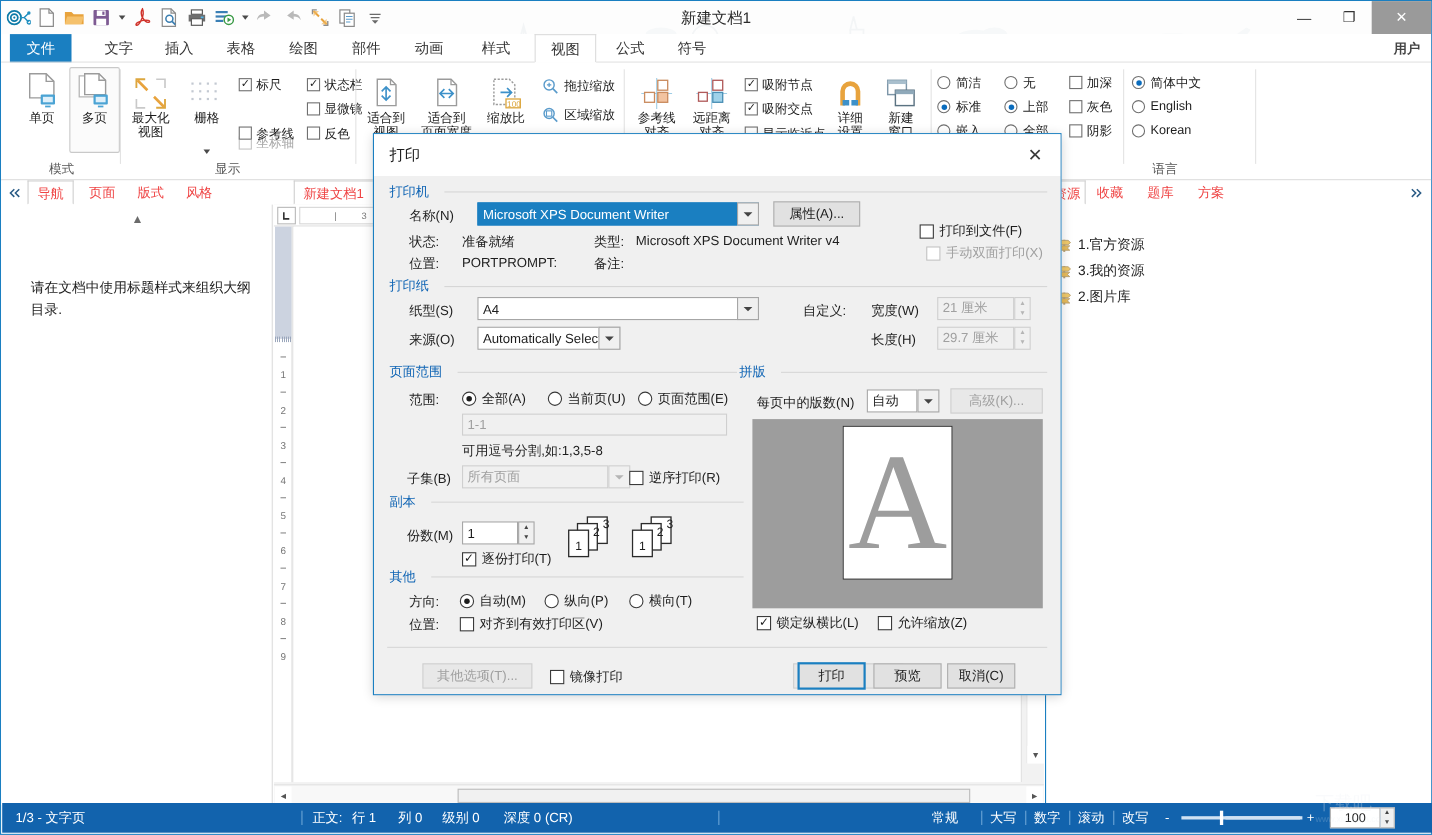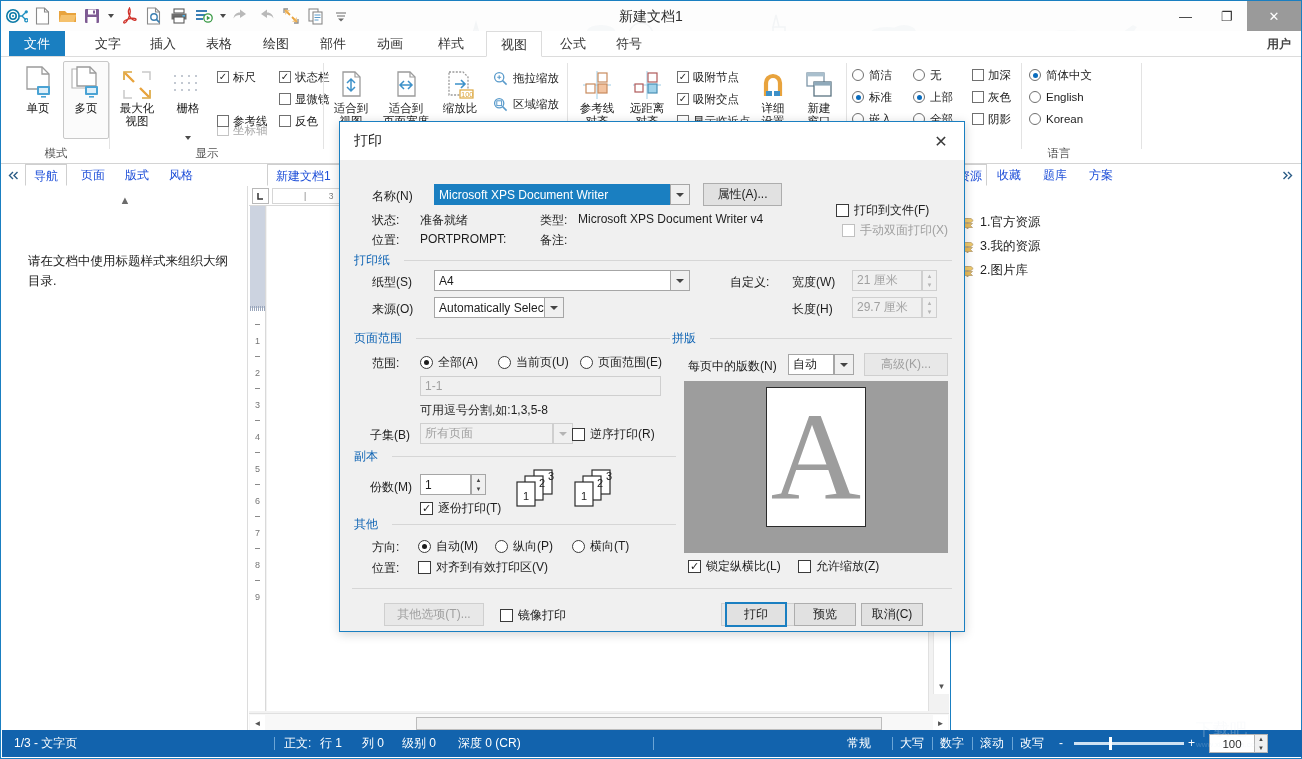--- a/index.html
+++ b/index.html
@@ -52,21 +52,21 @@
   .chk.dis .box { border-color:#c4c4c4; }
   .rad { position:absolute; font-size:11.5px; color:#1d1d1d; display:flex; align-items:center; gap:5px; height:16px; white-space:nowrap; }
   .rad .cir { width:12px; height:12px; border:1px solid #707070; border-radius:50%; background:#fff; flex:none; position:relative; }
   .rad .cir.on::after { content:""; position:absolute; left:2.5px; top:2.5px; width:5px; height:5px; border-radius:50%; background:#0a6cbd; }
   .smbtn { position:absolute; font-size:11.5px; color:#1d1d1d; display:flex; align-items:center; gap:5px; height:18px; padding:0 3px; border:1px solid transparent; border-radius:2px; white-space:nowrap; }
 
   
   .ws { position:absolute; left:0; top:163px; width:1300px; height:568px; background:#fff; }
 
   .panel-tabs { position:absolute; top:0; height:22px; font-size:12px; }
-  .ptab { position:absolute; top:0; height:22px; line-height:22px; padding:0 8px; color:#1d4ed8; white-space:nowrap; }
+  .ptab { position:absolute; top:0; height:22px; line-height:22px; padding:0 8px; color:#ef4444; white-space:nowrap; }
   .ptab.on { background:#fff; border:1px solid #cfcfcf; border-bottom:1px solid #fff; font-weight:normal; }
 
   .collapse-btn { position:absolute; width:20px; height:22px; display:flex; align-items:center; justify-content:center; color:#2b5c86; font-size:10px; }
 
   
   .navpane { position:absolute; left:1px; top:22px; width:246px; height:545px; background:#fff; border-right:1px solid #dcdcdc; }
   .nav-arrow { position:absolute; left:0; top:8px; width:246px; text-align:center; color:#6b6b6b; font-size:11px; }
   .nav-text { position:absolute; left:26px; top:65px; width:200px; font-size:12.5px; line-height:20px; color:#222; }
 
   
@@ -690,20 +690,24 @@
   </div>
 
   <div class="dlg">
     <div class="dlg-title">
       <div class="t">打印</div>
       <div class="dlg-x">✕</div>
     </div>
 
     <div class="dlg-body">
 
+      <div class="gb" style="left:12px; top:14px; width:600px; height:80px;">
+        <div class="lbl">打印机</div>
+        <div class="ln" style="left:52px; width:548px;"></div>
+      </div>
       <div class="fl" style="left:32px; top:28px;"><span>名称(N)</span></div>
       <div class="inp sel" style="left:94px; top:24px; width:256px; height:21px;">
         <span>Microsoft XPS Document Writer</span>
       </div>
       <div class="ddbtn" style="left:330px; top:24px; width:20px; height:21px; background:#f0f0f0;">
         <i class="arrow-d"></i>
       </div>
       <div class="btn" style="left:363px; top:23px; width:79px; height:23px;">
         <span>属性(A)...</span>
       </div>

